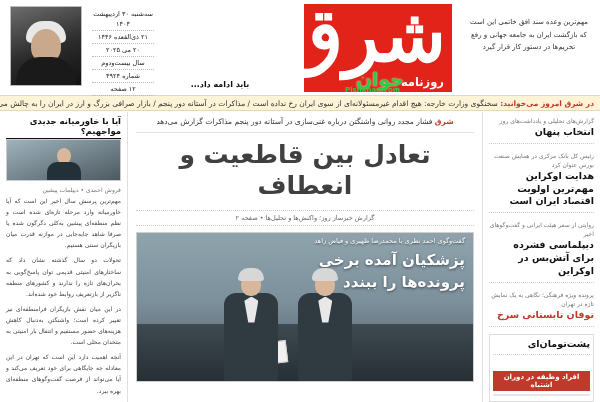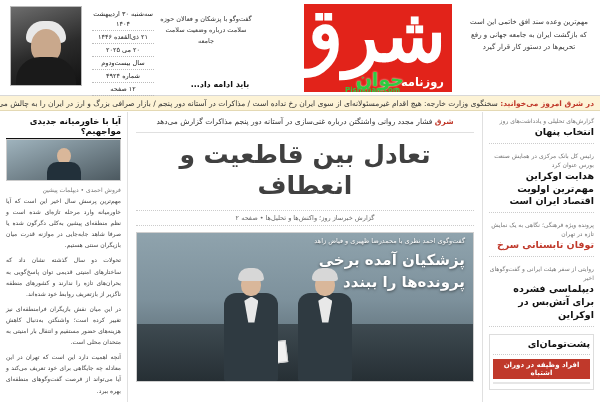--- a/index.html
+++ b/index.html
@@ -210,21 +210,21 @@
     border: 1px solid #ddd;
     padding: 3px;
   }
   .op-box-bar {
     background: #c0392b;
     color: #fff;
     font-size: 7px;
     font-weight: 700;
     text-align: center;
     padding: 2px 0;
-    margin-top: 4px;
+    margin-top: 16px;
   }
   .op-box-lines { margin-top: 3px; }
   .ln { height: 2px; background: #e6e6e6; margin: 2px 0; }
 
   
   .col-center {
     flex: 1;
     padding: 4px 8px;
     overflow: hidden;
   }
@@ -401,21 +401,20 @@
     <div class="mast-info">
       <div class="row">سه‌شنبه ۳۰ اردیبهشت ۱۴۰۴</div>
       <div class="row">۲۱ ذی‌القعده ۱۴۴۶</div>
       <div class="row">۲۰ می ۲۰۲۵</div>
       <div class="row">سال بیست‌ودوم</div>
       <div class="row">شماره ۴۹۲۴</div>
       <div class="row">۱۲ صفحه</div>
       <div class="row">قیمت ۳۰۰۰۰ تومان</div>
     </div>
 
-    <div class="mast-note">گفت‌وگو با پزشکان و فعالان حوزه سلامت درباره وضعیت سلامت جامعه</div>
     <div class="mast-slogan">باید ادامه داد...</div>
 
     <div class="logo-block">
       <div class="logo-word">شرق</div>
       <div class="logo-sub-h">روزنامه</div>
     </div>
 
     <div class="mast-right-note">مهم‌ترین وعده سند افق خاتمی این است که بازگشت ایران به جامعه جهانی و رفع تحریم‌ها در دستور کار قرار گیرد</div>
 
     <div class="watermark">جوان</div>
@@ -435,27 +434,27 @@
         <div class="op-kicker">گزارش‌های تحلیلی و یادداشت‌های روز</div>
         <div class="op-title">انتخاب پنهان</div>
       </div>
 
       <div class="op-item">
         <div class="op-kicker">رئیس کل بانک مرکزی در همایش صنعت بورس عنوان کرد</div>
         <div class="op-title">هدایت اوکراین مهم‌ترین اولویت اقتصاد ایران است</div>
       </div>
 
       <div class="op-item">
+        <div class="op-kicker">روایتی از سفر هیئت ایرانی و گفت‌وگوهای اخیر</div>
+        <div class="op-title">دیپلماسی فشرده برای آتش‌بس در اوکراین</div>
+      </div>
+
+      <div class="op-item">
         <div class="op-kicker">پرونده ویژه فرهنگی؛ نگاهی به یک نمایش تازه در تهران</div>
         <div class="op-title red">توفان تابستانی سرخ</div>
-      </div>
-
-      <div class="op-item">
-        <div class="op-kicker">روایتی از سفر هیئت ایرانی و گفت‌وگوهای اخیر</div>
-        <div class="op-title">دیپلماسی فشرده برای آتش‌بس در اوکراین</div>
       </div>
 
       <div class="op-box">
         <div class="op-title">پشت‌تومان‌ای</div>
         <div class="op-box-bar">افراد وظیفه در دوران اشتباه</div>
         <div class="op-box-lines">
           <div class="ln"></div>
 
         </div>
 

